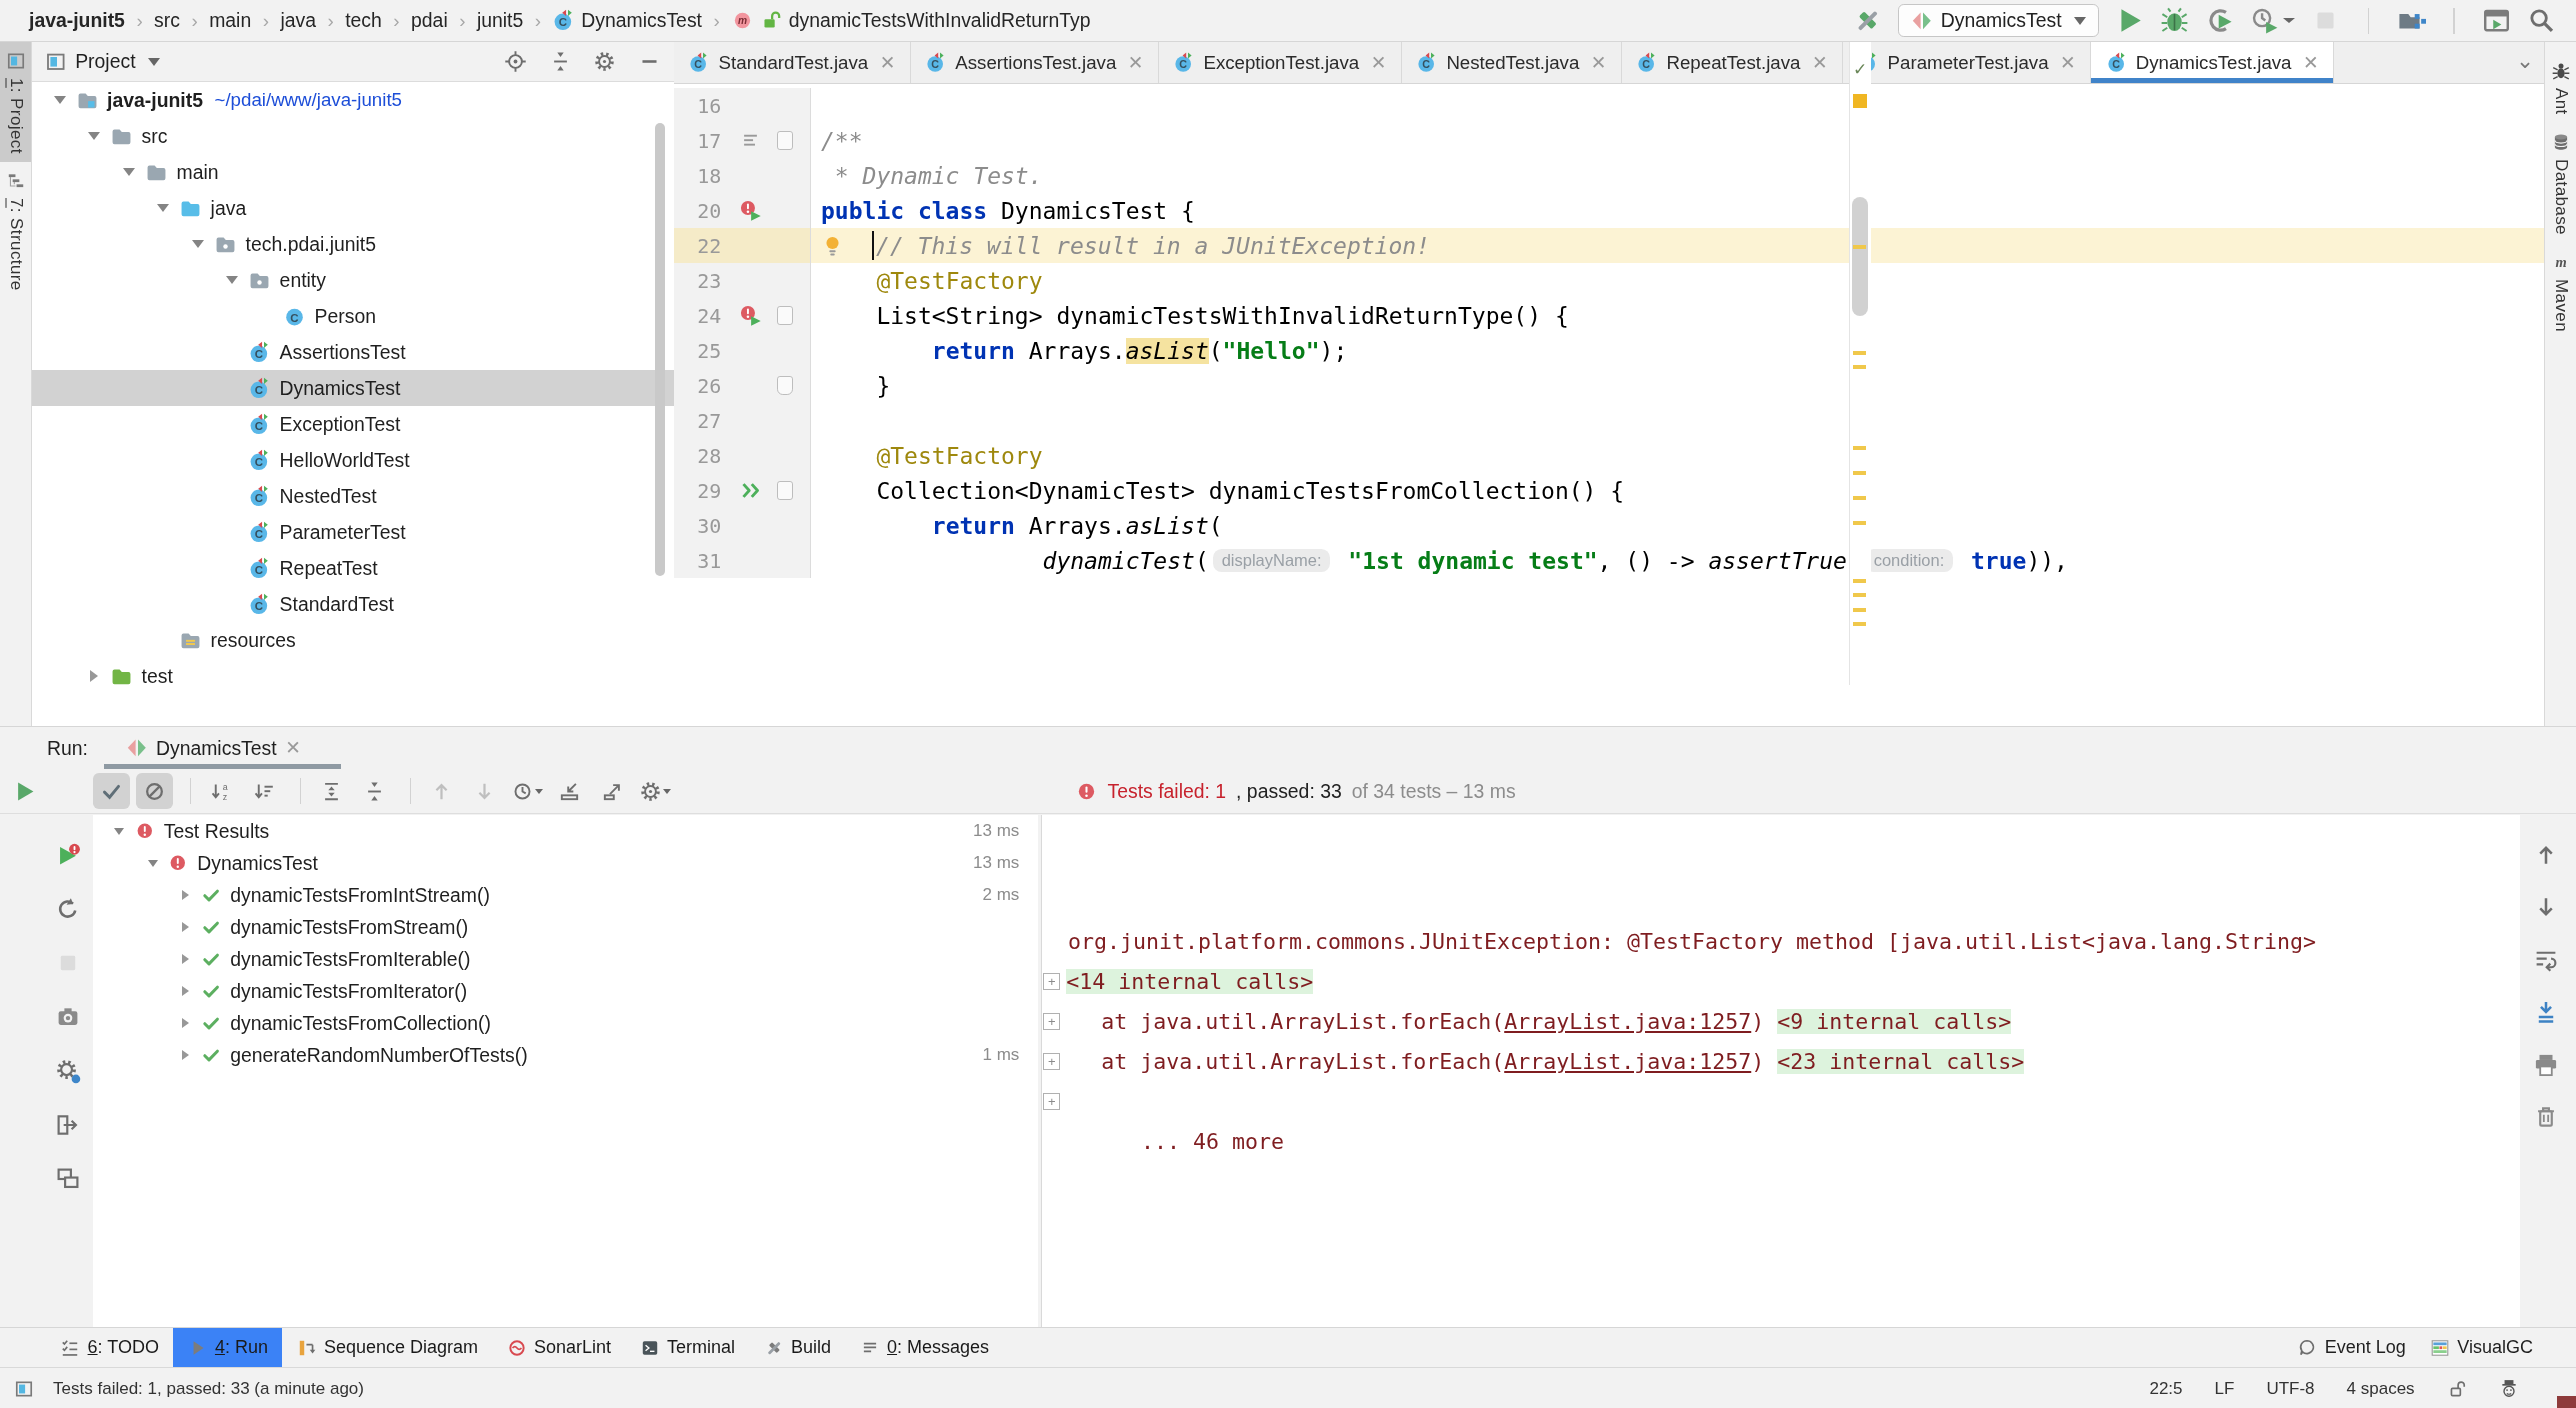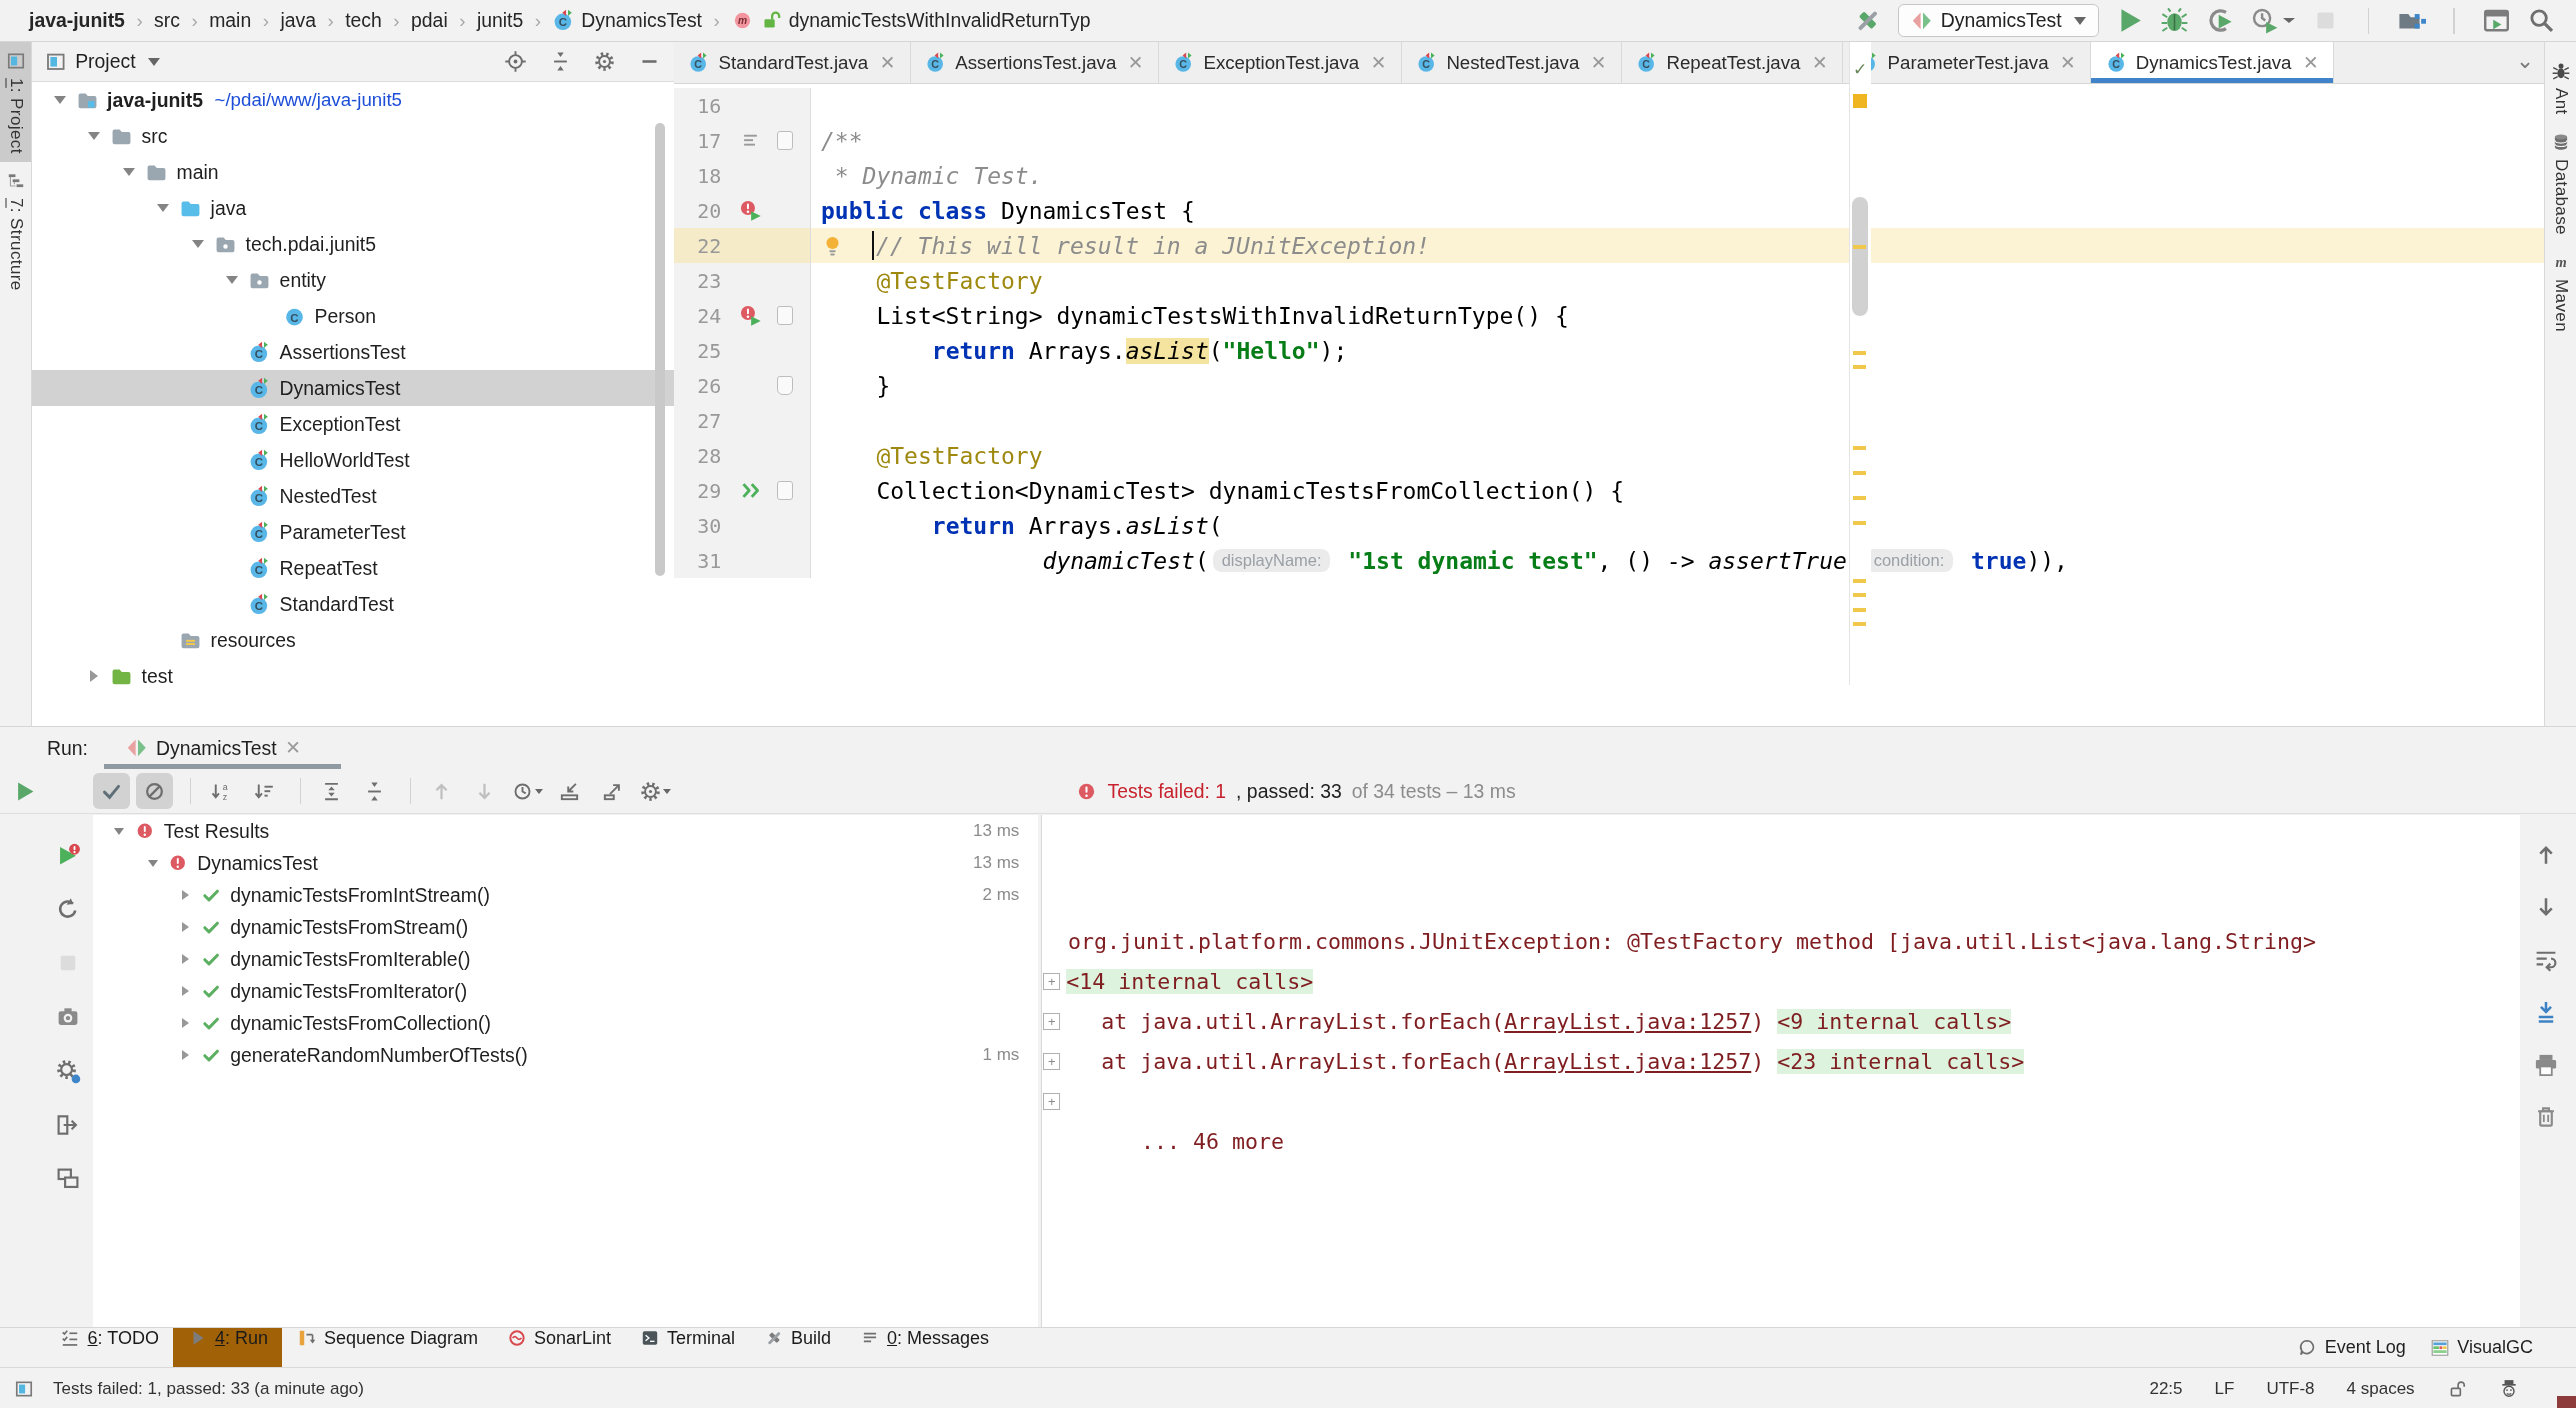--- a/index.html
+++ b/index.html
@@ -99,22 +99,22 @@
   .cline { height:40px; display:flex; align-items:center; font:21.6px "DejaVu Sans Mono", monospace; color:#7f1d20; white-space:pre; }
   .cfold { width:17px; height:17px; border:1.4px solid #b0b0b0; background:#fff; color:#8a8a8a; font:13px "Liberation Sans",sans-serif;
     display:flex; align-items:center; justify-content:center; margin:0 5.8px 0 1.4px; flex:none; }
   .cspacer { width:26px; flex:none; }
   .hlg { background:#ddf3dd; }
   .lnk { text-decoration:underline; }
   #constrip { position:absolute; left:2524px; top:115px; width:43px; display:flex; flex-direction:column; gap:24.4px; align-items:center; }
   
   #bottombar { left:0; top:1327px; width:2576px; height:40px; background:#f2f2f2; border-top:1.4px solid #d6d6d6;
     display:flex; align-items:stretch; padding-left:46px; font-size:18px; }
-  .btab { display:flex; gap:7.2px; padding:0 14.4px; color:#1a1a1a; }
-  .btab.active { background:#a16207; }
+  .btab { display:flex; align-items:center; gap:7.2px; padding:0 14.4px; color:#1a1a1a; }
+  .btab.active { background:#3b82f6; }
   .btab u { text-decoration:underline; }
   #bottomright { margin-left:auto; display:flex; align-items:center; gap:24.4px; padding-right:43px; }
   .britem { display:flex; align-items:center; gap:7.2px; }
   #statusbar { left:0; top:1367px; width:2576px; height:42px; background:#f2f2f2; border-top:1.4px solid #d9d9d9;
     display:flex; align-items:center; font-size:17px; color:#333; padding:0 14.4px; }
   #statusmsg { margin-left:18.7px; }
   #statusright { margin-left:auto; display:flex; align-items:center; gap:32px; padding-right:43px; }
   #redcorner { position:absolute; right:0; bottom:0; width:18.7px; height:13px; background:#8e3b3b; }
 </style>
 </head>

